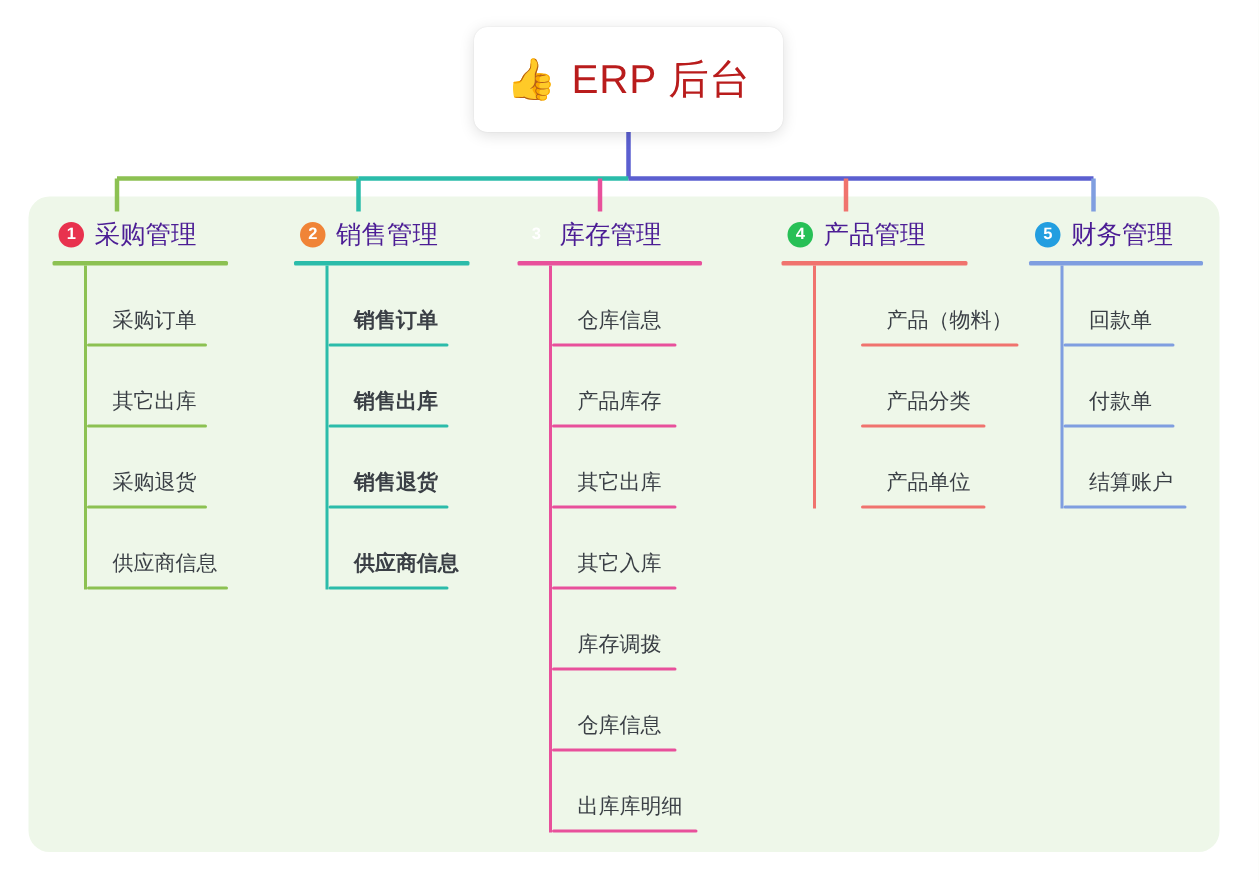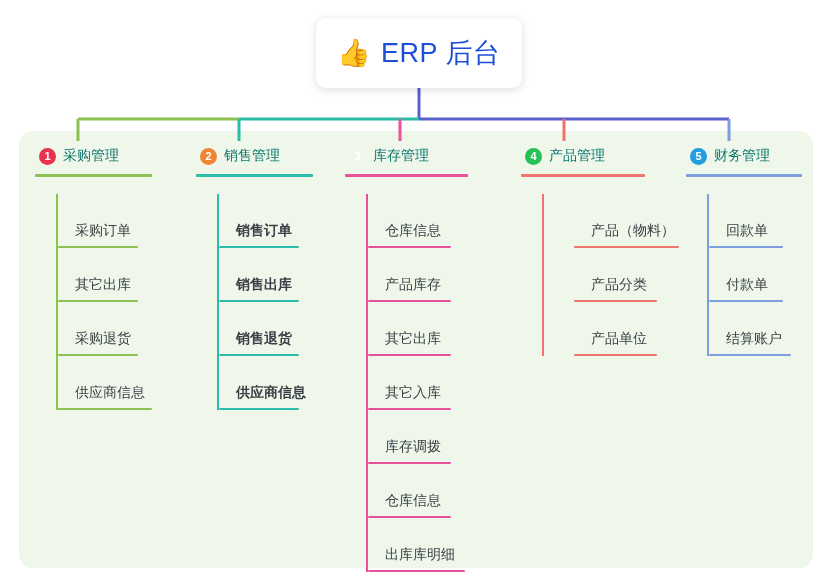--- a/index.html
+++ b/index.html
@@ -33,21 +33,21 @@
     gap: 10px;
     z-index: 6;
   }
   .root-emoji {
     font-size: 27px;
     line-height: 1;
     display: inline-block;
   }
   .root-title {
     font-size: 27px;
-    color: #1d4ed8;
+    color: #b91c1c;
     letter-spacing: .5px;
     white-space: nowrap;
   }
 
   
   #connectors {
     position: absolute;
     left: 0; top: 0;
     width: 839px;
     height: 588px;
@@ -85,35 +85,34 @@
     height: 17px;
     border-radius: 50%;
     color: #ffffff;
     font-size: 11px;
     line-height: 17px;
     text-align: center;
     font-weight: bold;
     flex: none;
   }
   .col-title {
-    font-size: 14px;
-    color: #0f766e;
+    font-size: 17px;
+    color: #4c1d95;
     white-space: nowrap;
   }
   .head-rule {
     height: 3px;
     margin-top: 5px;
     border-radius: 1px;
   }
   .spine {
     position: relative;
     margin-left: 21px;
     border-left-width: 2px;
     border-left-style: solid;
-    margin-top: 17px;
   }
   .leaf {
     position: relative;
     height: 54px;
   }
   .leaf-label {
     position: absolute;
     left: 17px;
     bottom: 8px;
     font-size: 14px;

